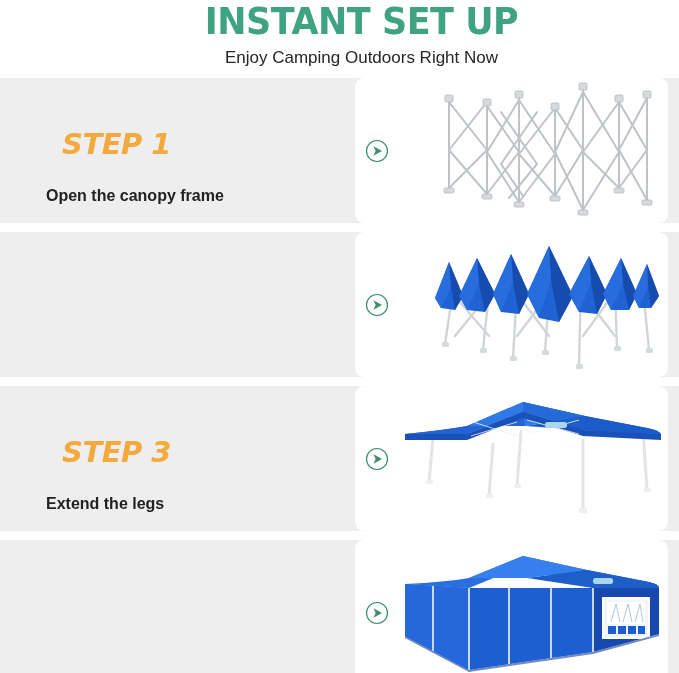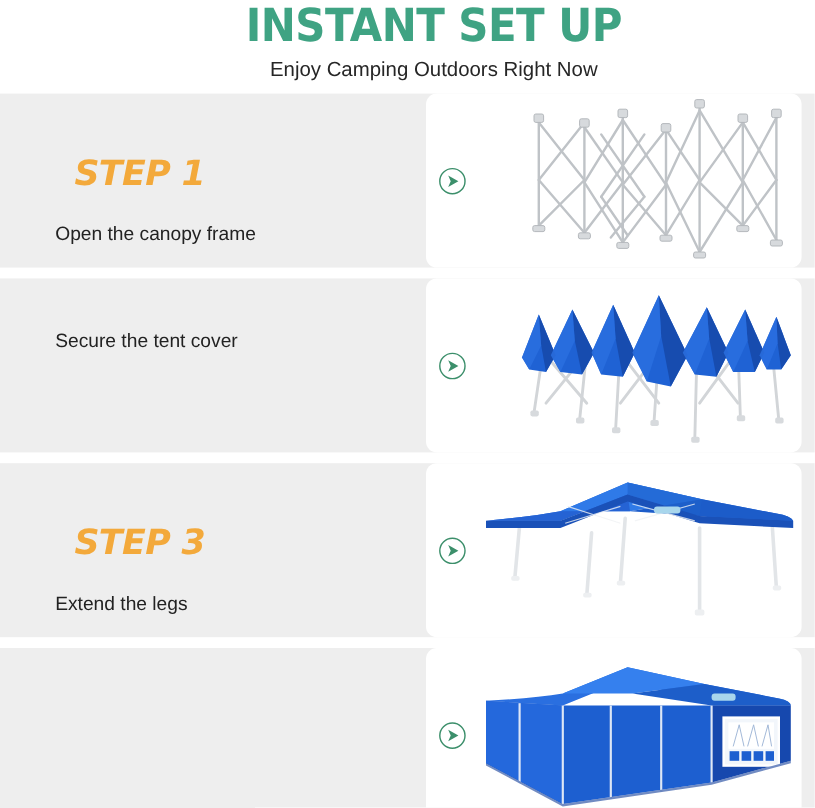--- a/index.html
+++ b/index.html
@@ -91,21 +91,21 @@
     color: #f3a93b;
     text-transform: uppercase;
     white-space: nowrap;
   }
   .step-desc {
     margin: 0;
     padding-top: 9px;
     font-family: "Liberation Sans", sans-serif;
     font-size: 16px;
     line-height: 20px;
-    font-weight: normal;
+    font-weight: bold;
     color: #222222;
     white-space: nowrap;
   }
 
   
   .media-card {
     position: absolute;
     left: 355px;
     top: 0;
     width: 313px;
@@ -218,21 +218,20 @@
               <rect x="217" y="110" width="10" height="5" rx="1.5"></rect>
               <rect x="245" y="122" width="10" height="5" rx="1.5"></rect>
             </g>
           </svg>
         </div>
       </div>
     </div>
 
     <div class="step-row">
       <div class="step-text">
-        <p class="step-desc">Secure the tent cover</p>
       </div>
       <div class="media-card">
         <span class="arrow-icon">
           <svg viewBox="0 0 24 24">
             <circle cx="12" cy="12" r="10.5" fill="none" stroke="#3C8F6B" stroke-width="1.2"></circle>
             <path d="M8.5 7.2 L17 12 L8.5 16.8 L10.6 12 Z" fill="#3C8F6B"></path>
           </svg>
         </span>
         <div class="figure">
           <svg viewBox="0 0 271 145" preserveAspectRatio="xMidYMid meet">

